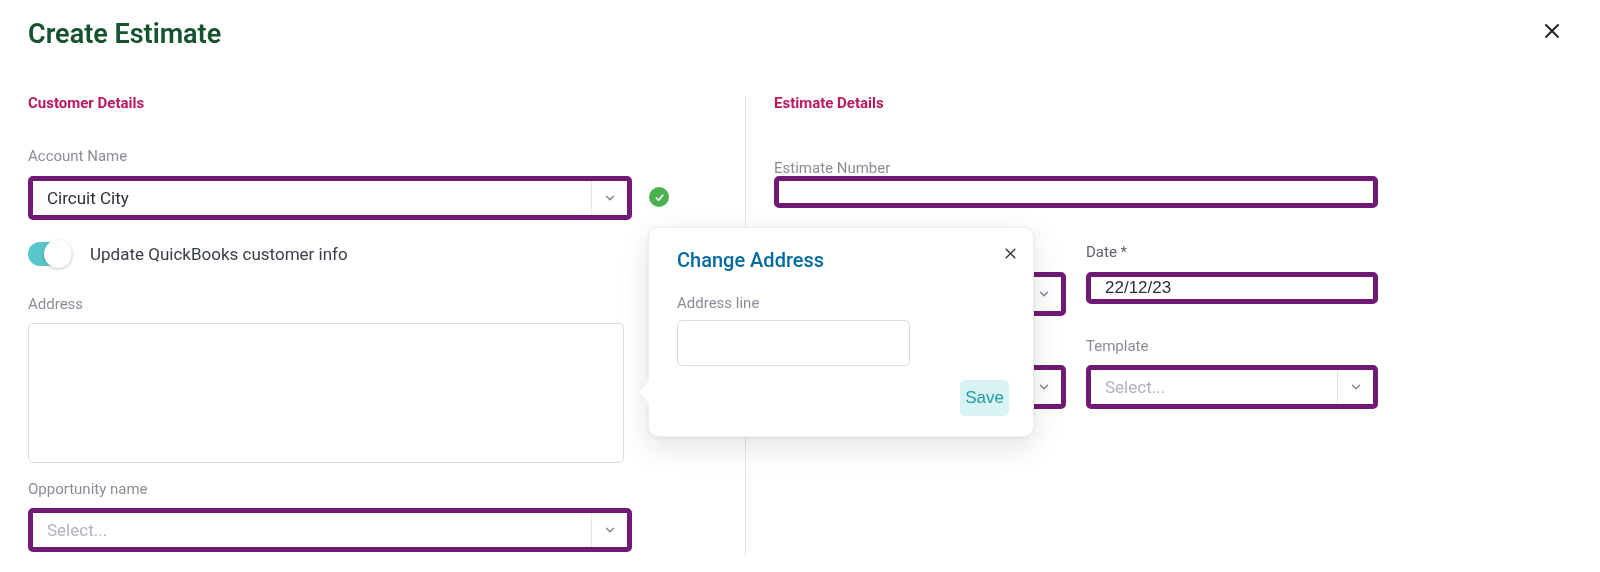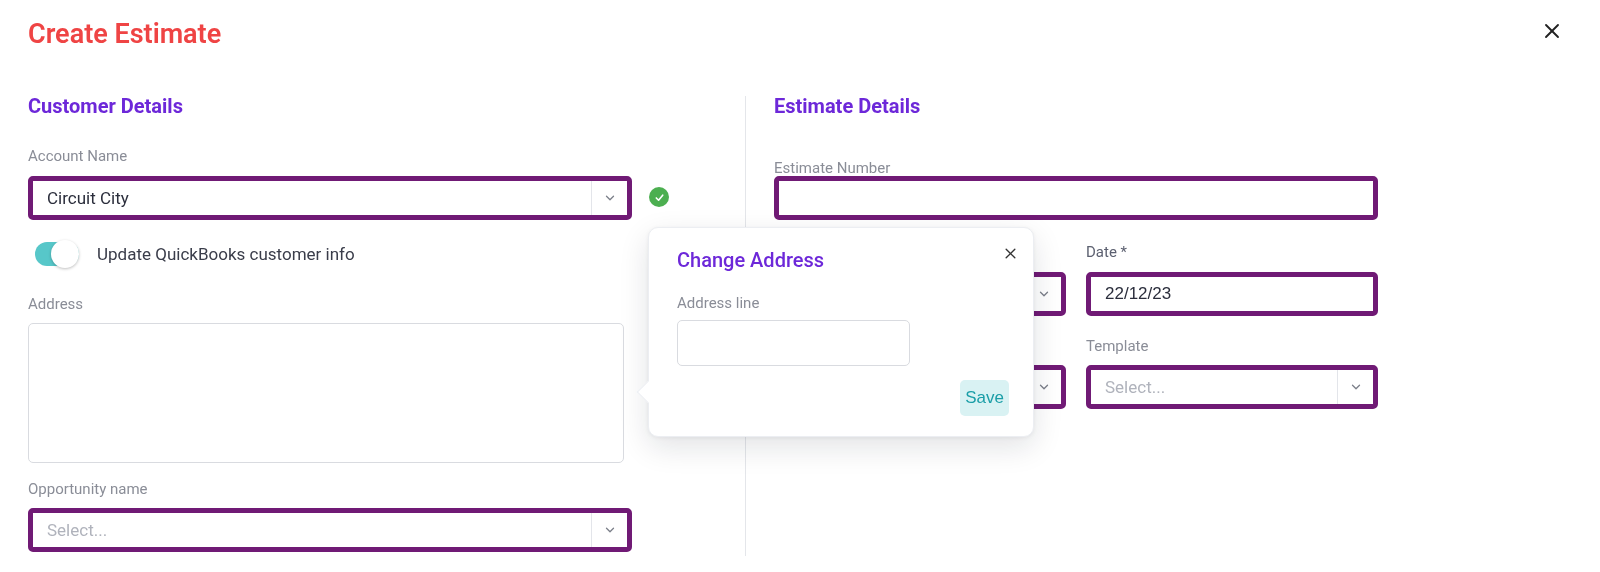--- a/index.html
+++ b/index.html
@@ -17,36 +17,36 @@
     position: relative;
     width: 1600px;
     height: 572px;
   }
   .title {
     position: absolute;
     left: 28px;
     top: 18px;
     font-size: 27px;
     font-weight: 600;
-    color: #ef4444;
+    color: #14532d;
   }
   .close-main {
     position: absolute;
     right: 35px;
     top: 18px;
     width: 26px; height: 26px;
     display: flex; align-items: center; justify-content: center;
     cursor: pointer;
     color: #222;
   }
   .close-main svg { width: 18px; height: 18px; }
   .section-header {
-    font-size: 20px;
+    font-size: 15px;
     font-weight: 700;
-    color: #6d28d9;
+    color: #be185d;
   }
   .cust-header { position:absolute; left:28px; top:94px; }
   .est-header  { position:absolute; left:774px; top:94px; }
   .vdiv {
     position:absolute;
     left:745px; top:96px;
     width:0; height:460px;
     border-left:1px solid #e4e6ea;
   }
   .label {
@@ -82,21 +82,21 @@
     width:36px; height:100%;
     border-left:1px solid #e3e5ea;
     display:flex; align-items:center; justify-content:center;
     margin-right:-14px;
     color:#7b7f89;
   }
   .chev {
     width:14px; height:14px;
   }
   .text-input {
-    height:44px;
+    height:32px;
     outline:none;
   }
   textarea.address {
     border:1px solid #d9dbe0;
     border-radius:5px;
     background:#fff;
     font-size:17px;
     padding:10px 14px;
     resize:none;
     outline:none;
@@ -119,21 +119,20 @@
     box-shadow:0 1px 3px rgba(0,0,0,0.25);
   }
   .toggle-row {
     position:absolute;
     left:28px; top:242px;
     display:flex;
     align-items:center;
     gap:18px;
     font-size:17px;
     color:#3a3d4a;
-    margin-left:7px;
   }
   .check-badge {
     width:20px; height:20px;
     border-radius:50%;
     background:#4caf50;
     display:flex; align-items:center; justify-content:center;
   }
   .check-badge svg { width:11px; height:11px; }
   
   .popover {
@@ -153,21 +152,21 @@
     top:156px;
     width:16px; height:16px;
     background:#fff;
     border-left:1px solid #eceef2;
     border-bottom:1px solid #eceef2;
     transform:rotate(45deg);
   }
   .popover-title {
     font-size:20px;
     font-weight:500;
-    color:#6d28d9;
+    color:#0369a1;
   }
   .popover-close {
     position:absolute;
     right:12px; top:14px;
     width:22px; height:22px;
     display:flex; align-items:center; justify-content:center;
     cursor:pointer;
     color:#333;
   }
   .popover-close svg { width:13px; height:13px; }

